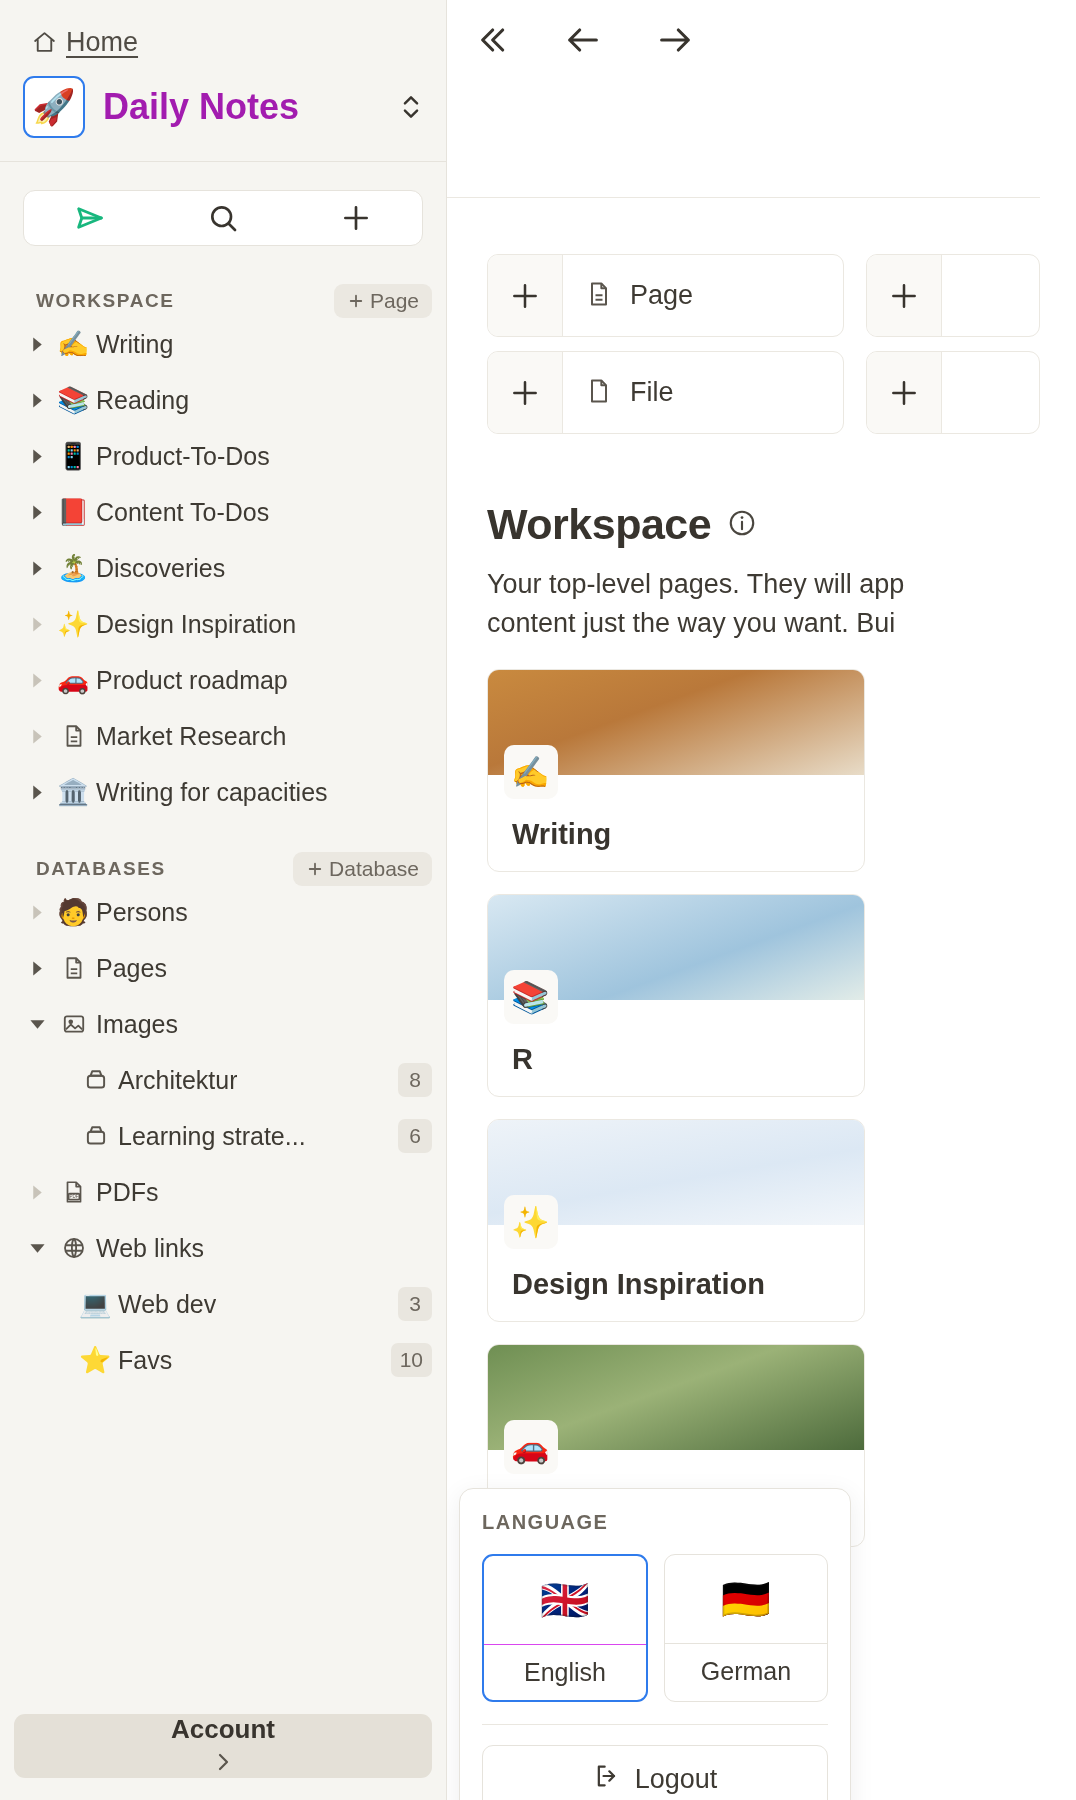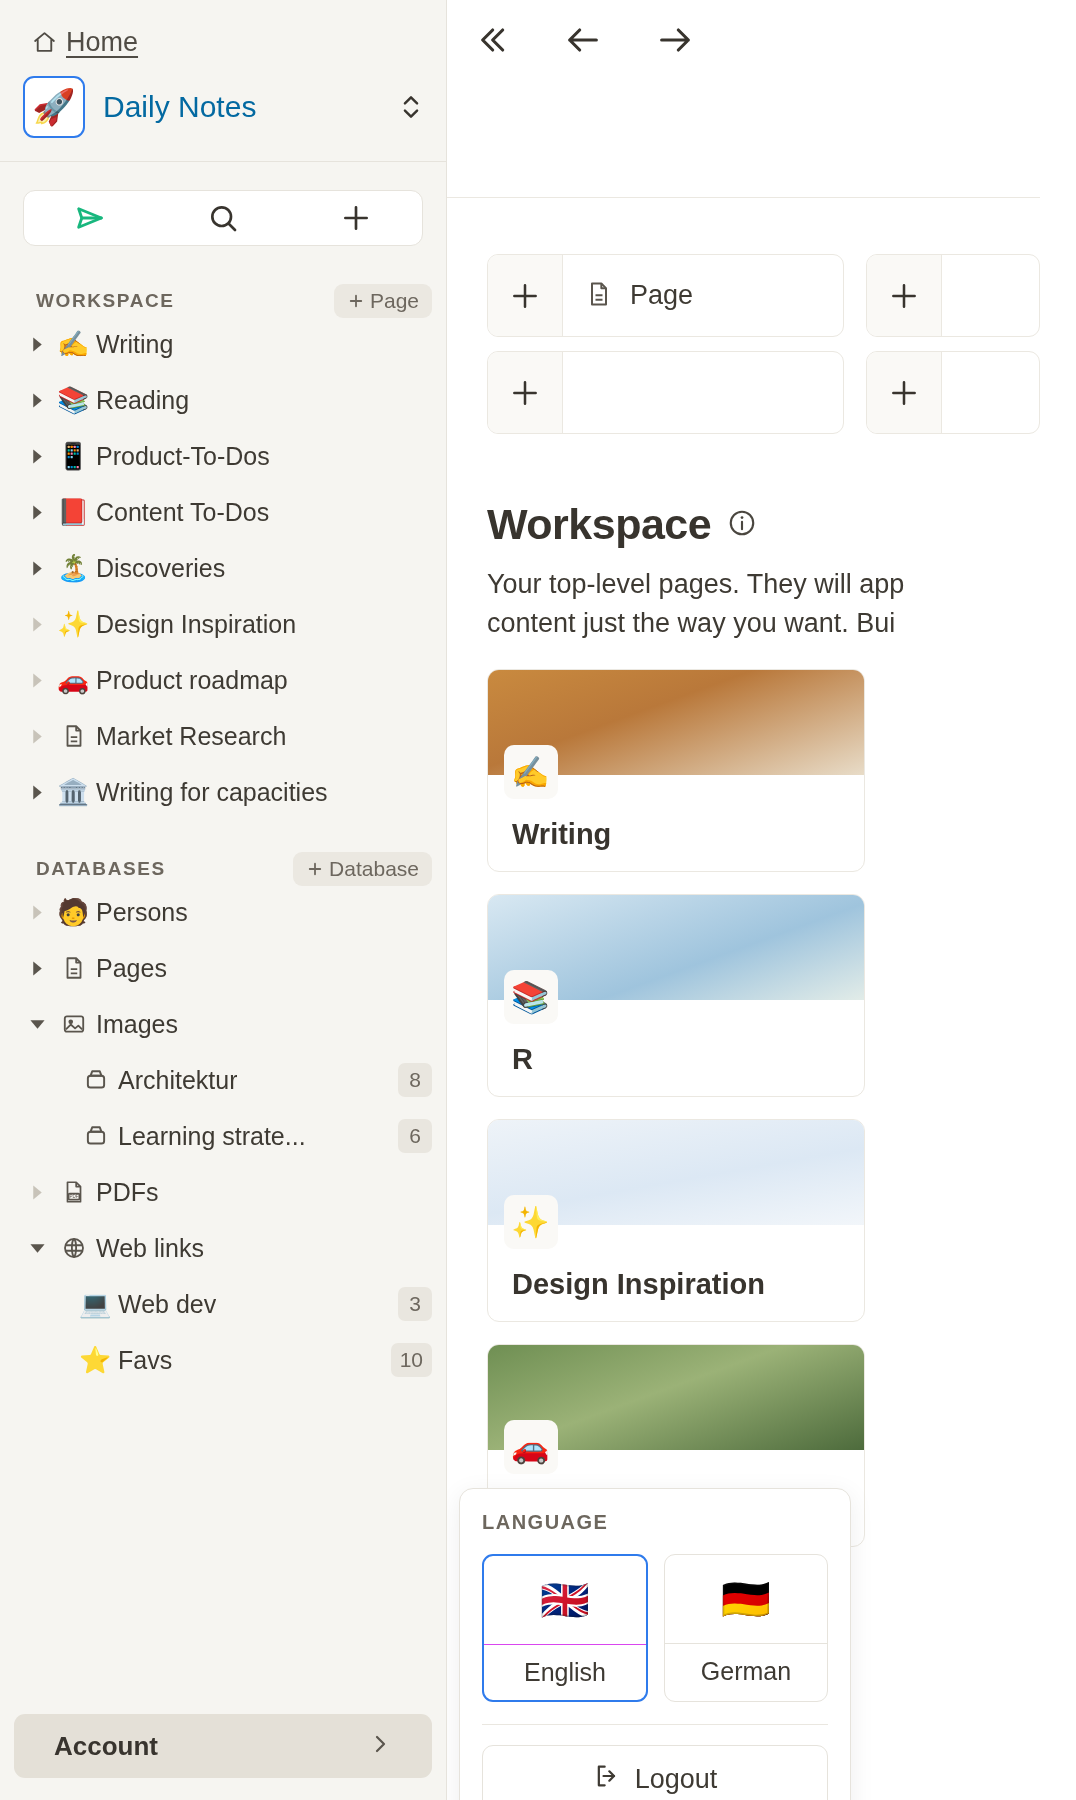--- a/index.html
+++ b/index.html
@@ -30,21 +30,21 @@
   }
   .ws-row {
     display: flex; align-items: center;
     padding: 18px 22px 0 23px; gap: 18px;
   }
   .ws-emoji-box {
     width: 62px; height: 62px; border: 2.5px solid #2f7bec; border-radius: 11px;
     background: #fff; display: flex; align-items: center; justify-content: center;
     font-size: 35px; flex: 0 0 62px;
   }
-  .ws-title { font-size: 30px; font-weight: normal; color: #0369a1; flex: 1; }
+  .ws-title { font-size: 36px; font-weight: bold; color: #a21caf; flex: 1; }
   .ws-chevrons { width: 26px; height: 34px; }
 
   .divider-h { height: 1px; background: #e6e3dc; margin-top: 23px; }
 
   .searchbar {
     margin: 28px 23px 0 23px; height: 56px;
     background: #fff; border: 1px solid #e6e3dc; border-radius: 12px;
     display: flex; align-items: center;
   }
   .searchbar > div { flex: 1; display: flex; align-items: center; justify-content: center; }
@@ -73,21 +73,21 @@
     margin-left: auto; background: #e9e6df; border-radius: 7px;
     min-width: 34px; height: 34px; padding: 0 9px;
     display: flex; align-items: center; justify-content: center;
     font-size: 21px; color: #6d675e;
   }
   .tree-item.child { padding-left: 74px; }
 
   .account-bar {
     position: absolute; left: 14px; right: 14px; bottom: 22px;
     height: 64px; background: #e4e0d7; border-radius: 11px;
-    display: flex; align-items: center; padding: 0 40px;
+    display: flex; align-items: center; padding: 0 22px; flex-direction: column;
   }
   .account-label { font-size: 26px; font-weight: bold; color: #38342e; flex: 1; }
 
   
   .main { position: relative; flex: 1; height: 1800px; background: #fff; overflow: hidden; }
   .topbar { height: 198px; border-bottom: 1px solid #ebe8e1; display: flex; align-items: flex-start; padding: 18px 0 0 22px; gap: 48px; }
   .topbar-btn { width: 44px; height: 44px; display: flex; align-items: center; justify-content: center; }
 
   .create-grid { padding: 56px 0 0 40px; }
   .create-row { display: flex; gap: 22px; margin-bottom: 14px; }
@@ -472,20 +472,29 @@
           <div class="body"></div>
         </div>
       </div>
       <div class="create-row">
         <div class="create-card card-w1">
           <div class="plus">
             <svg width="32" height="32" viewBox="0 0 24 24" fill="none" stroke="#38342e" stroke-width="1.9" stroke-linecap="round">
                 <path d="M12 4v16M4 12h16"></path>
               </svg>
           </div>
+          <div class="body">
+            <span>
+              <svg width="28" height="28" viewBox="0 0 24 24" fill="none" stroke="#5a554d" stroke-width="1.7" stroke-linejoin="round">
+                  <path d="M14 3H6v18h12V7z"></path>
+                  <path d="M14 3v4h4"></path>
+                </svg>
+            </span>
+            <span class="lbl">File</span>
+          </div>
         </div>
         <div class="create-card card-w2">
           <div class="plus">
             <svg width="32" height="32" viewBox="0 0 24 24" fill="none" stroke="#38342e" stroke-width="1.9" stroke-linecap="round">
                 <path d="M12 4v16M4 12h16"></path>
               </svg>
           </div>
           <div class="body"></div>
         </div>
       </div>

